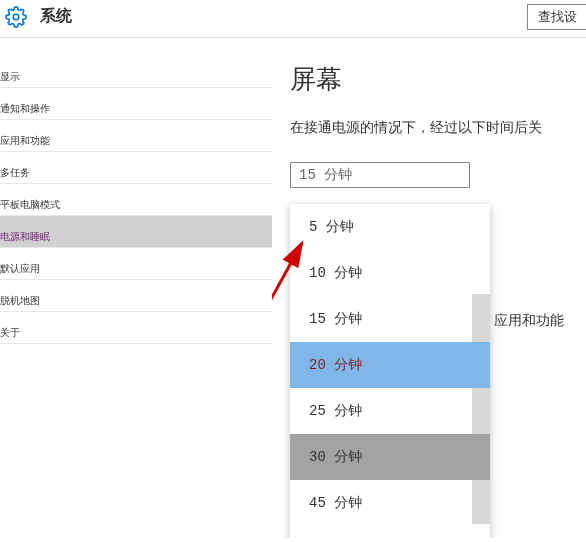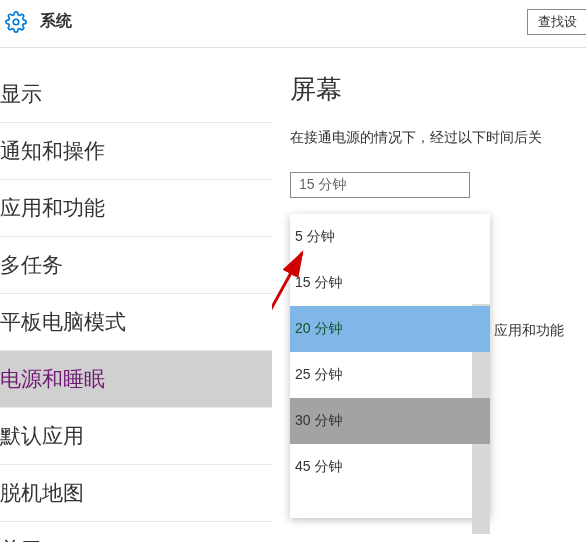--- a/index.html
+++ b/index.html
@@ -12,21 +12,21 @@
       height: 542px;
       overflow: hidden;
       position: relative;
     }
     .header {
       display: flex;
       align-items: center;
       justify-content: space-between;
       padding: 6px 0 10px 4px;
       border-bottom: 1px solid #e0e0e0;
-      height: 48px;
+      height: 38px;
     }
     .header-left {
       display: flex;
       align-items: center;
       gap: 12px;
     }
     .gear-icon {
       width: 24px;
       height: 24px;
       display: flex;
@@ -50,34 +50,35 @@
     .layout {
       display: flex;
       height: calc(100% - 42px);
     }
     .sidebar {
       width: 272px;
       flex-shrink: 0;
       padding-top: 18px;
     }
     .sidebar-item {
-      padding: 14px 0 14px 0;
-      font-size: 21px;
+      padding: 14px 0 3px 0;
+      font-size: 10px;
       cursor: default;
       border-bottom: 1px solid #e8e8e8;
     }
     .sidebar-item.selected {
       background: #d0d0d0;
       color: #701a75;
     }
     .main {
       flex: 1;
       padding: 24px 0 0 18px;
       position: relative;
       overflow: hidden;
+      font-family: Liberation Mono, monospace;
     }
     .section-title {
       font-size: 26px;
       font-weight: 400;
       margin-bottom: 22px;
     }
     .section-desc {
       font-size: 14px;
       color: #333;
       margin-bottom: 25px;
@@ -108,28 +109,28 @@
     }
     .dropdown-scrollbar {
       position: absolute;
       right: 0;
       top: 90px;
       width: 18px;
       height: 230px;
       background: #d8d8d8;
     }
     .dropdown-item {
-      padding: 14px 5px;
+      padding: 14px 19px;
       font-size: 14px;
       cursor: default;
       position: relative;
     }
     .dropdown-item.selected {
       background: #7fb8e8;
-      color: #14532d;
+      color: #7f1d1d;
     }
     .dropdown-item.hover {
       background: #a3a3a3;
     }
     .side-text {
       position: absolute;
       left: 222px;
       top: 274px;
       font-size: 14px;
       white-space: nowrap;
@@ -179,20 +180,21 @@
   <div class="main">
     <div class="section-title">屏幕</div>
     <div class="section-desc">在接通电源的情况下，经过以下时间后关</div>
     <div class="select-box">
       <span>15 分钟</span>
     </div>
 
     <div class="dropdown" id="dropdown">
       <div class="dropdown-scrollbar"></div>
     <div class="dropdown-item"><span>5 分钟</span></div>
+        <div class="dropdown-item"><span>10 分钟</span></div>
         <div class="dropdown-item"><span>15 分钟</span></div>
         <div class="dropdown-item selected"><span>20 分钟</span></div>
         <div class="dropdown-item"><span>25 分钟</span></div>
         <div class="dropdown-item hover"><span>30 分钟</span></div>
         <div class="dropdown-item"><span>45 分钟</span></div>
         <div class="dropdown-item"></div>
       </div>
 
     <div class="side-text">应用和功能</div>
 

